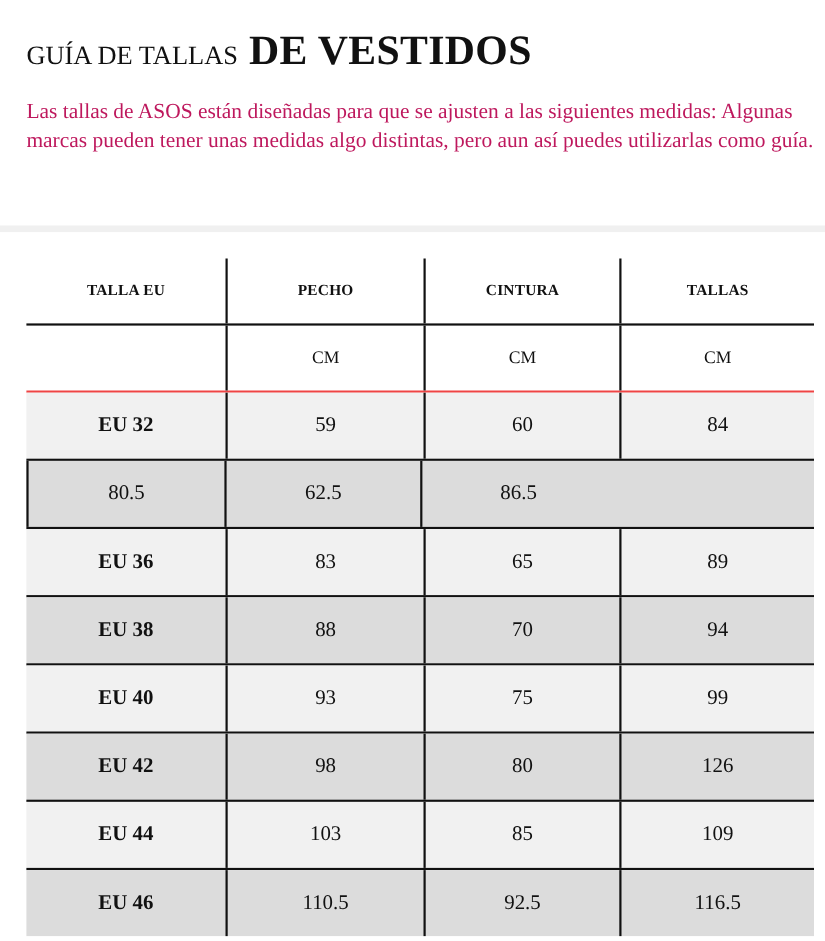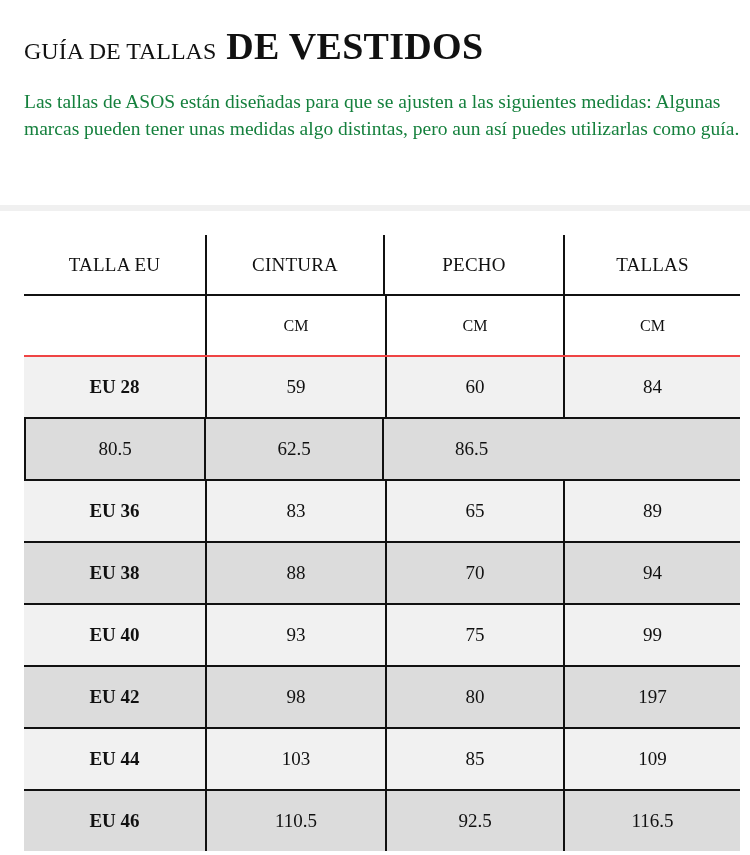--- a/index.html
+++ b/index.html
@@ -2,31 +2,31 @@
 <html><head>
 <meta charset="utf-8">
 <style>
   html, body { margin: 0; padding: 0; background: #ffffff; }
   body { width: 750px; height: 855px; position: relative; overflow: hidden;
          font-family: "Liberation Serif", "DejaVu Serif", serif; color: #111; }
   .title { position: absolute; left: 24px; top: 24px; white-space: nowrap; }
   .title .pre { font-size: 24px; letter-spacing: 0px; vertical-align: baseline; }
   .title .main { font-size: 38px; font-weight: bold; margin-left: 6px; vertical-align: baseline; letter-spacing: 0.3px; }
   .intro { position: absolute; left: 24px; top: 88px; width: 720px;
-           font-size: 19.5px; line-height: 27px; color: #15803d; }
+           font-size: 19.5px; line-height: 27px; color: #be185d; }
   .band { position: absolute; left: 0; top: 205px; width: 750px; height: 6px; background: #f0f0f0; }
   .table { position: absolute; left: 24px; top: 235px; width: 716px; }
   .row { display: flex; position: relative; }
   .cell { display: flex; align-items: center; justify-content: center; box-sizing: border-box; }
   .c0 { width: 181px; }
   .c1 { width: 180px; border-left: 2px solid #111; }
   .c2 { width: 178px; border-left: 2px solid #111; }
   .c3 { width: 177px; border-left: 2px solid #111; }
   .hdr { height: 59px; border-bottom: 2px solid #111; }
-  .hdr .cell { font-weight: normal; font-size: 19px; letter-spacing: 0.2px; }
+  .hdr .cell { font-weight: bold; font-size: 14px; letter-spacing: 0.2px; }
   .unit { height: 59px; border-bottom: 2px solid #ef4444; }
   .unit .cell { font-size: 16px; }
   .data { height: 60px; }
   .data.bordered { border-bottom: 2px solid #111; }
   .data .cell { font-size: 19px; }
   .data .c0 { font-weight: bold; }
   .light { background: #f1f1f1; }
   .dark { background: #dcdcdc; }
 </style>
 </head>
@@ -37,33 +37,33 @@
   <span class="main">DE VESTIDOS</span>
 </div>
 
 <p class="intro" style="margin:0;">Las tallas de ASOS están diseñadas para que se ajusten a las siguientes medidas: Algunas marcas pueden tener unas medidas algo distintas, pero aun así puedes utilizarlas como guía.</p>
 
 <div class="band"></div>
 
 <div class="table">
   <div class="row hdr">
     <div class="cell c0">TALLA EU</div>
+    <div class="cell c1">PECHO</div>
     <div class="cell c2">CINTURA</div>
-    <div class="cell c1">PECHO</div>
     <div class="cell c3">TALLAS</div>
   </div>
   <div class="row unit">
     <div class="cell c0"></div>
     <div class="cell c1">CM</div>
     <div class="cell c2">CM</div>
     <div class="cell c3">CM</div>
   </div>
 
   <div class="row data bordered light">
-    <div class="cell c0">EU 28</div>
+    <div class="cell c0">EU 32</div>
     <div class="cell c1">59</div>
     <div class="cell c2">60</div>
     <div class="cell c3">84</div>
   </div>
   <div class="row data bordered dark">
     <div class="cell c1">80.5</div>
     <div class="cell c2">62.5</div>
     <div class="cell c3">86.5</div>
   </div>
   <div class="row data bordered light">
@@ -81,21 +81,21 @@
   <div class="row data bordered light">
     <div class="cell c0">EU 40</div>
     <div class="cell c1">93</div>
     <div class="cell c2">75</div>
     <div class="cell c3">99</div>
   </div>
   <div class="row data bordered dark">
     <div class="cell c0">EU 42</div>
     <div class="cell c1">98</div>
     <div class="cell c2">80</div>
-    <div class="cell c3">197</div>
+    <div class="cell c3">126</div>
   </div>
   <div class="row data bordered light">
     <div class="cell c0">EU 44</div>
     <div class="cell c1">103</div>
     <div class="cell c2">85</div>
     <div class="cell c3">109</div>
   </div>
   <div class="row data dark">
     <div class="cell c0">EU 46</div>
     <div class="cell c1">110.5</div>

